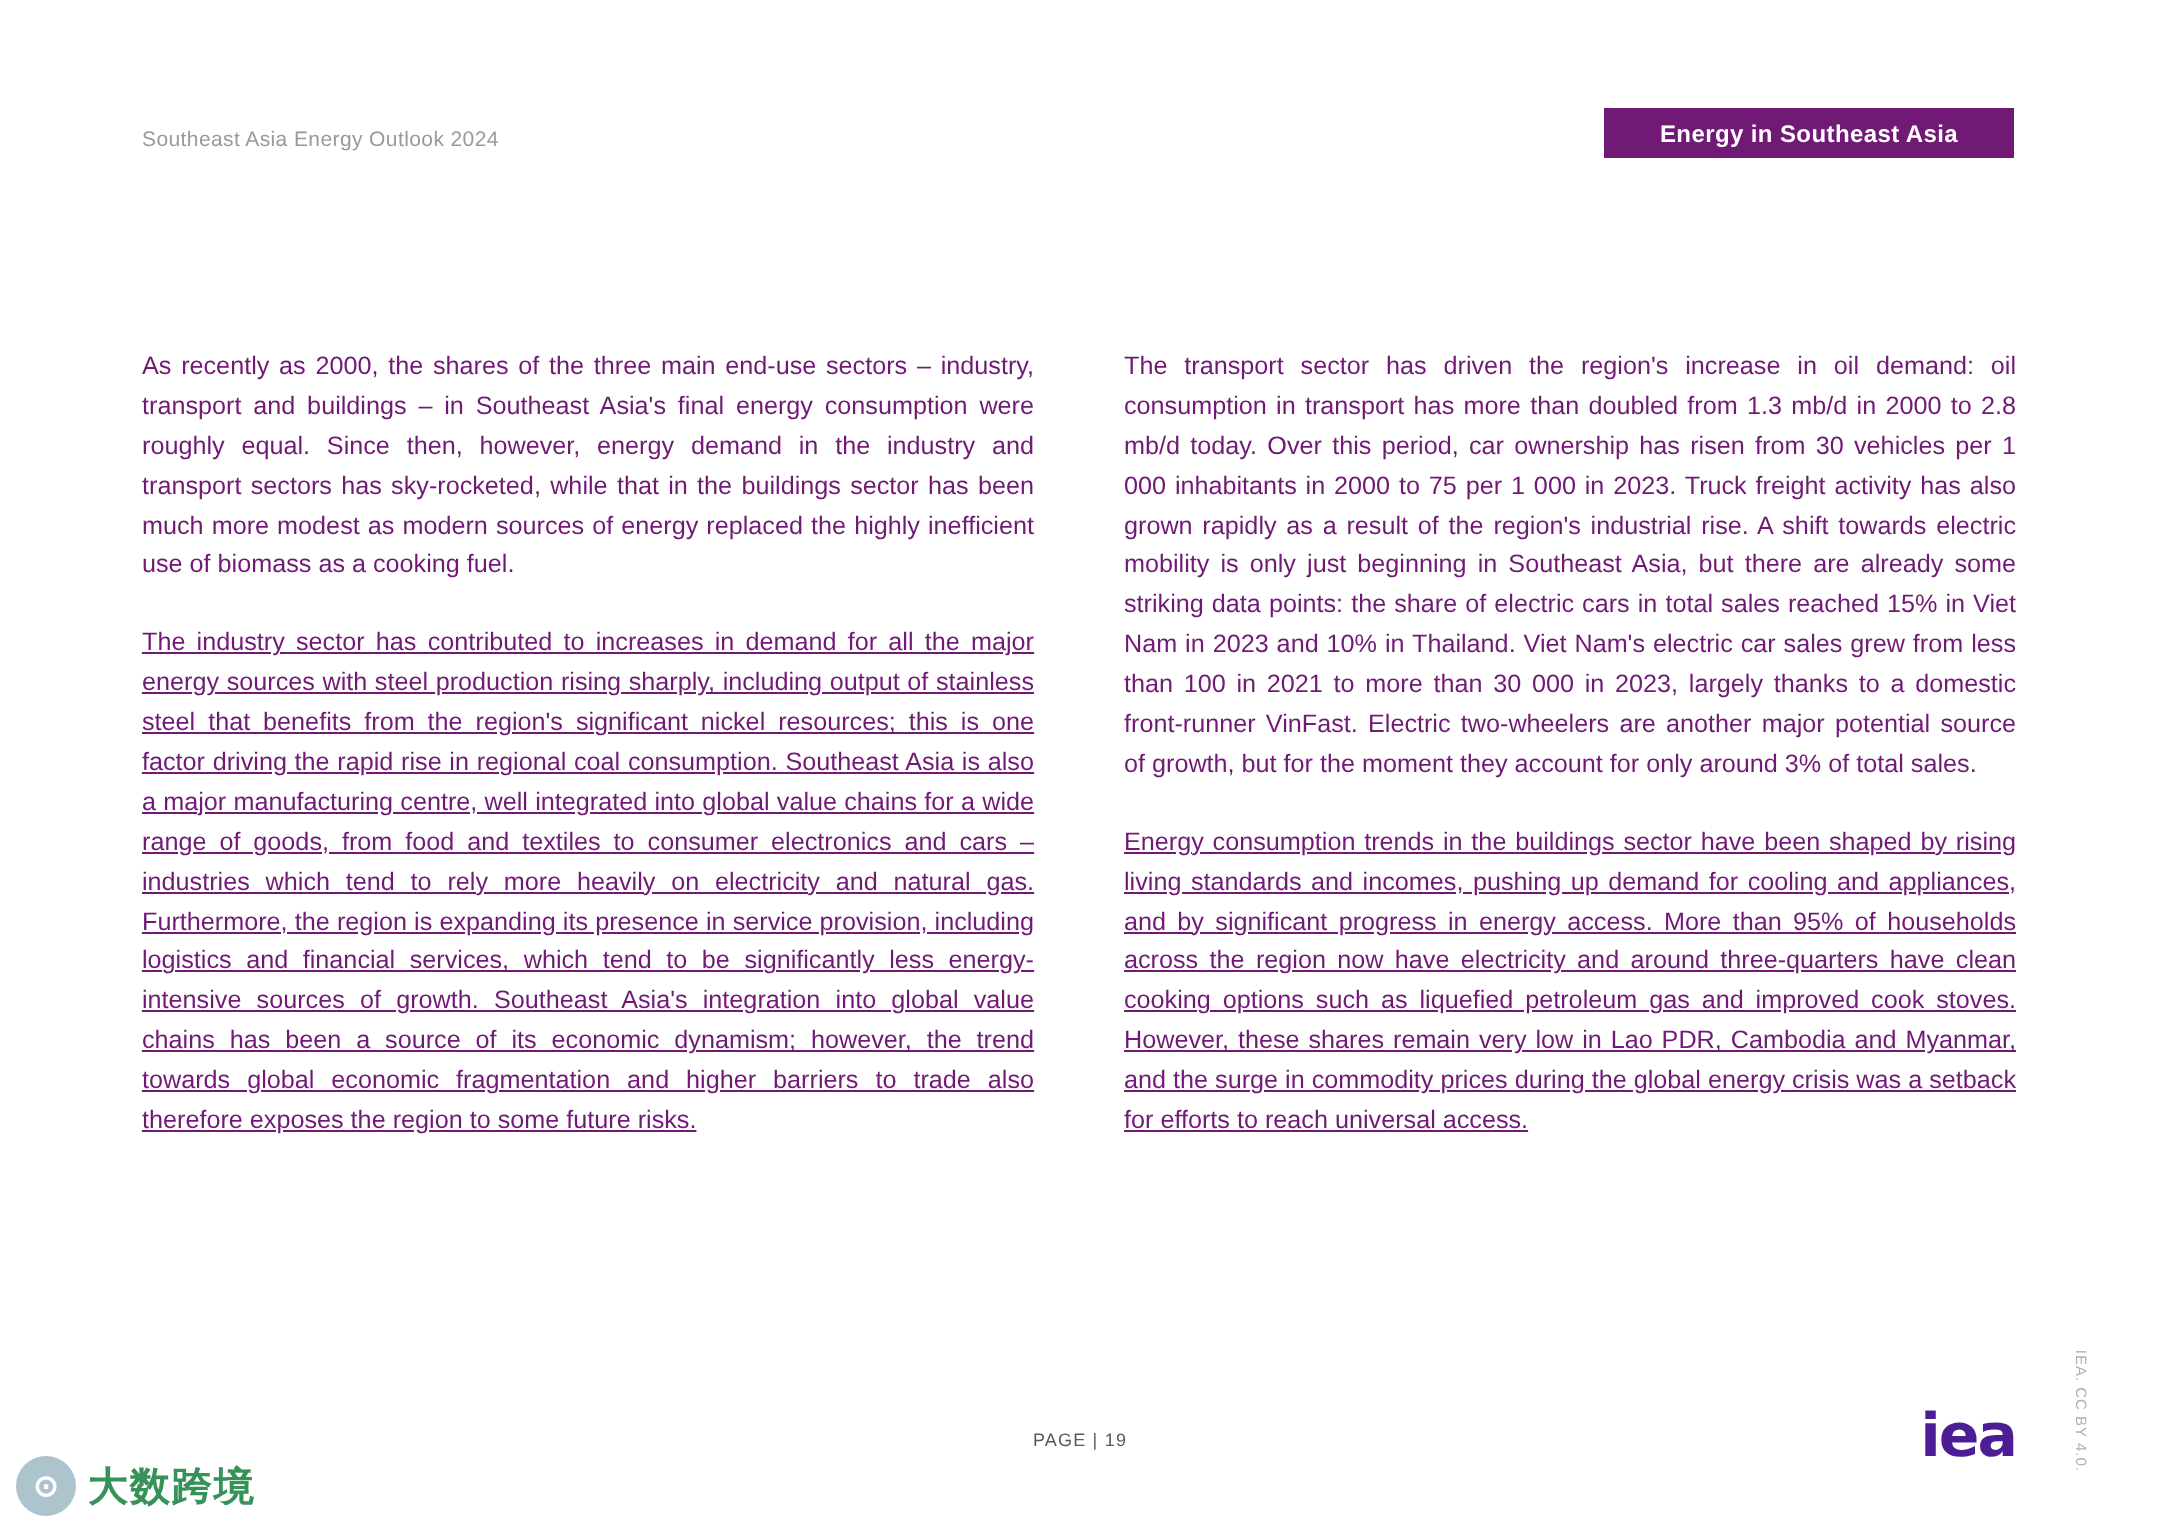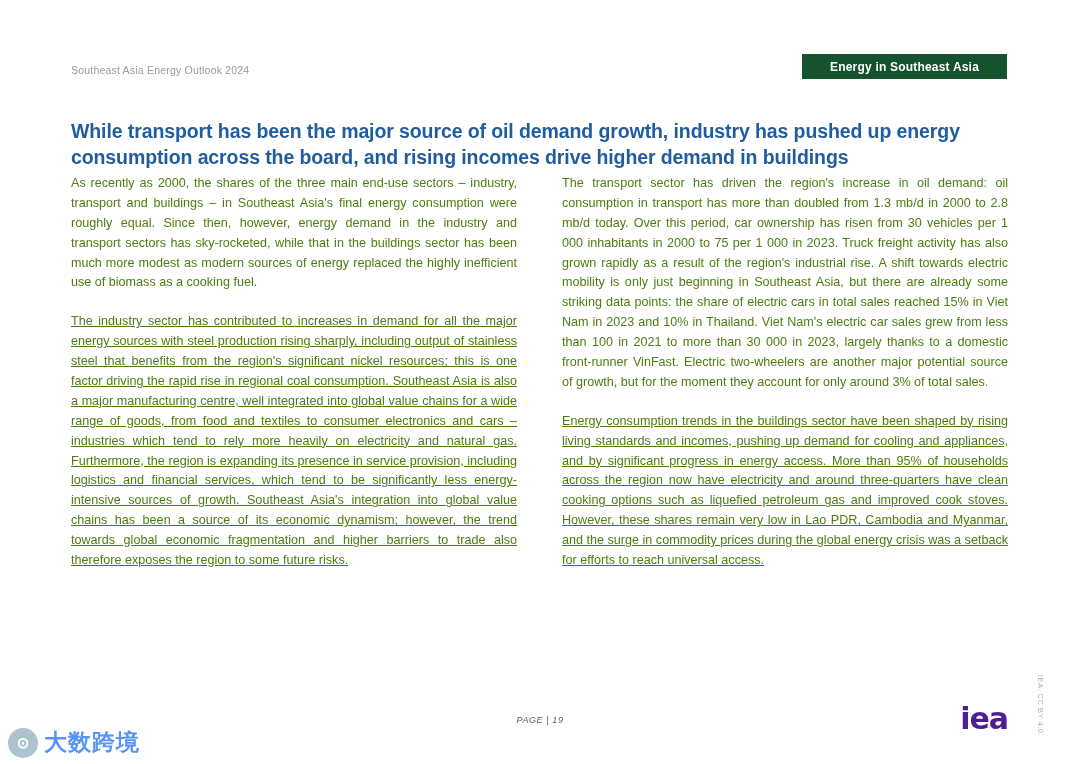--- a/index.html
+++ b/index.html
@@ -28,21 +28,21 @@
     font-size: 10.5px;
     color: #9a9a9a;
     letter-spacing: 0.2px;
   }
   .header-tab {
     position: absolute;
     right: 73px;
     top: 54px;
     width: 205px;
     height: 25px;
-    background: #14532d;
+    background: #701a75;
     color: #ffffff;
     font-size: 12px;
     font-weight: bold;
     display: flex;
     align-items: center;
     justify-content: center;
     letter-spacing: 0.2px;
   }
   .title {
     position: absolute;
@@ -63,37 +63,36 @@
     display: flex;
     gap: 45px;
   }
   .col {
     width: 446px;
   }
   .col p {
     margin: 0 0 19px 0;
     font-size: 12.6px;
     line-height: 1.58;
-    color: #4d7c0f;
+    color: #701a75;
     text-align: justify;
   }
   .col p:last-child {
     margin-bottom: 0;
     text-decoration: underline;
   }
   .footer-page {
     position: absolute;
     left: 0;
     right: 0;
     bottom: 39px;
     text-align: center;
     font-size: 9px;
     color: #5a5a5a;
     letter-spacing: 0.6px;
-    font-style: italic;
   }
   .iea-logo {
     position: absolute;
     right: 72px;
     bottom: 28px;
     font-size: 30px;
     font-weight: bold;
     color: #4c1d95;
     letter-spacing: -1px;
     font-family: "DejaVu Sans", sans-serif;
@@ -124,36 +123,35 @@
     border-radius: 50%;
     background: #9fb9c6;
     color: #ffffff;
     display: flex;
     align-items: center;
     justify-content: center;
     font-size: 15px;
     font-weight: bold;
   }
   .wm-text {
-    font-size: 23px;
+    font-size: 20px;
     font-weight: bold;
-    color: #3b82f6;
+    color: #15803d;
     letter-spacing: 1px;
   }
 </style>
 </head>
 <body>
 
 <div class="page">
 
   <div class="header-left">Southeast Asia Energy Outlook 2024</div>
 
   <div class="header-tab">Energy in Southeast Asia</div>
 
-  <h1 class="title">While transport has been the major source of oil demand growth, industry has pushed up energy consumption across the board, and rising incomes drive higher demand in buildings</h1>
 
   <div class="columns">
     <div class="col">
       <p>As recently as 2000, the shares of the three main end-use sectors – industry, transport and buildings – in Southeast Asia's final energy consumption were roughly equal. Since then, however, energy demand in the industry and transport sectors has sky-rocketed, while that in the buildings sector has been much more modest as modern sources of energy replaced the highly inefficient use of biomass as a cooking fuel.</p>
       <p>The industry sector has contributed to increases in demand for all the major energy sources with steel production rising sharply, including output of stainless steel that benefits from the region's significant nickel resources; this is one factor driving the rapid rise in regional coal consumption. Southeast Asia is also a major manufacturing centre, well integrated into global value chains for a wide range of goods, from food and textiles to consumer electronics and cars – industries which tend to rely more heavily on electricity and natural gas. Furthermore, the region is expanding its presence in service provision, including logistics and financial services, which tend to be significantly less energy-intensive sources of growth. Southeast Asia's integration into global value chains has been a source of its economic dynamism; however, the trend towards global economic fragmentation and higher barriers to trade also therefore exposes the region to some future risks.</p>
     </div>
     <div class="col">
       <p>The transport sector has driven the region's increase in oil demand: oil consumption in transport has more than doubled from 1.3 mb/d in 2000 to 2.8 mb/d today. Over this period, car ownership has risen from 30 vehicles per 1 000 inhabitants in 2000 to 75 per 1 000 in 2023. Truck freight activity has also grown rapidly as a result of the region's industrial rise. A shift towards electric mobility is only just beginning in Southeast Asia, but there are already some striking data points: the share of electric cars in total sales reached 15% in Viet Nam in 2023 and 10% in Thailand. Viet Nam's electric car sales grew from less than 100 in 2021 to more than 30 000 in 2023, largely thanks to a domestic front-runner VinFast. Electric two-wheelers are another major potential source of growth, but for the moment they account for only around 3% of total sales.</p>
       <p>Energy consumption trends in the buildings sector have been shaped by rising living standards and incomes, pushing up demand for cooling and appliances, and by significant progress in energy access. More than 95% of households across the region now have electricity and around three-quarters have clean cooking options such as liquefied petroleum gas and improved cook stoves. However, these shares remain very low in Lao PDR, Cambodia and Myanmar, and the surge in commodity prices during the global energy crisis was a setback for efforts to reach universal access.</p>
     </div>

